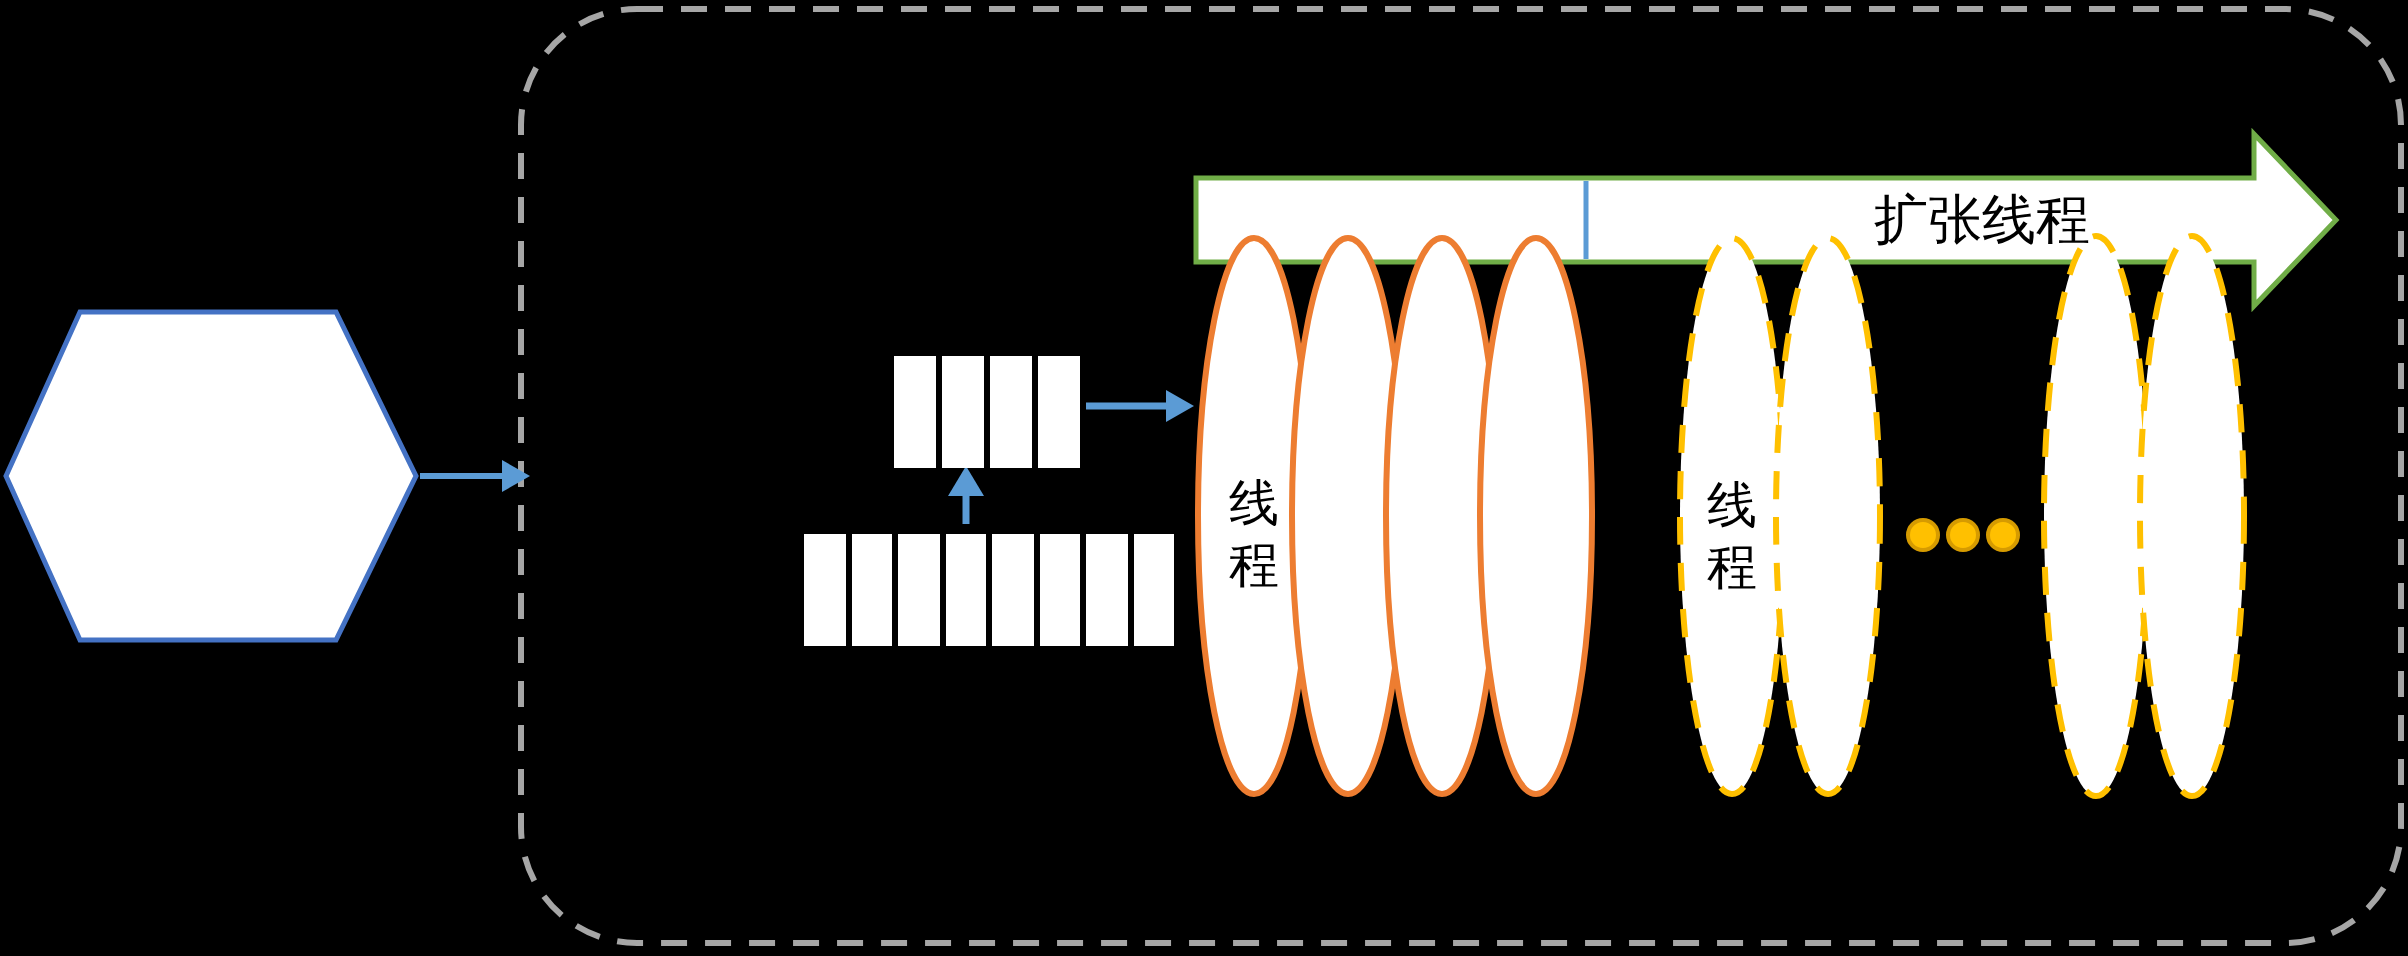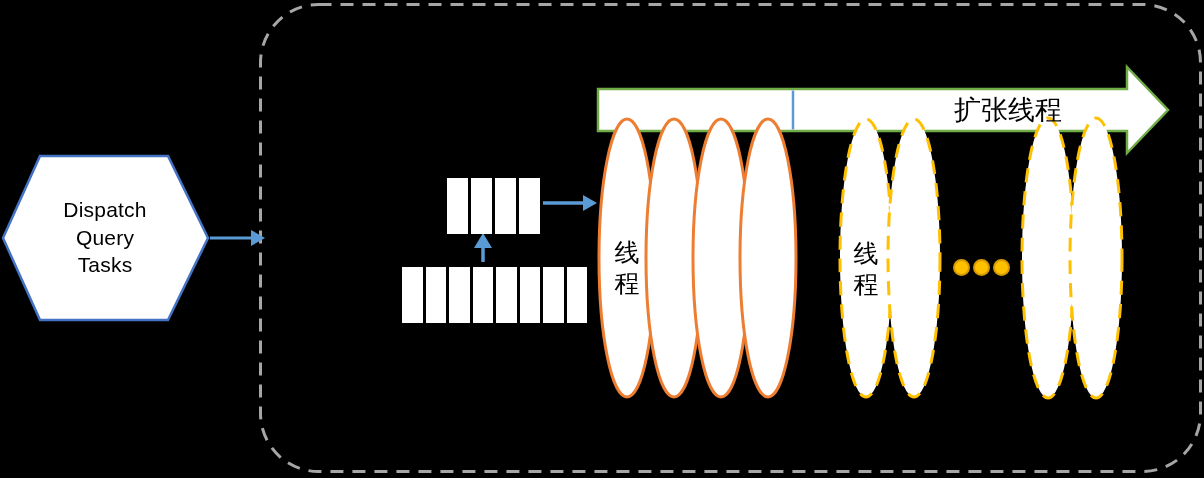--- a/index.html
+++ b/index.html
@@ -24,22 +24,22 @@
   .qcell{flex:1 1 0;background:var(--fill-white,#fff);}
 
   .vlabel{
     width:28px;font-size:25px;line-height:31px;
     word-break:break-all;text-align:center;font-weight:400;margin-top:14px;
   }
   .vlabel-active{left:613px;top:223px;}
   .vlabel-expand{left:852px;top:224px;}
 
   .banner-label{
-    left:900px;top:95px;width:162px;height:30px;
-    text-align:right;font-size:27px;line-height:30px;
+    left:937px;top:95px;width:162px;height:30px;
+    text-align:left;font-size:27px;line-height:30px;
   }
 
   .dots{position:absolute;left:953px;top:259px;display:flex;gap:3px;}
   .dot{
     width:13px;height:13px;border-radius:50%;
     background:var(--expansion-thread-yellow,#ffc000);
     border:2px solid #d69b00;
   }
 </style>
 </head>
@@ -83,23 +83,20 @@
       <ellipse cx="866" cy="258" rx="26" ry="139" style="fill:var(--fill-white,#fff);stroke:var(--expansion-thread-yellow,#ffc000);stroke-width:3;stroke-dasharray:14 9"></ellipse>
       <ellipse cx="914" cy="258" rx="26" ry="139" style="fill:var(--fill-white,#fff);stroke:var(--expansion-thread-yellow,#ffc000);stroke-width:3;stroke-dasharray:14 9"></ellipse>
     </g>
 
     <g>
       <ellipse cx="1048" cy="258" rx="26" ry="140" style="fill:var(--fill-white,#fff);stroke:var(--expansion-thread-yellow,#ffc000);stroke-width:3;stroke-dasharray:14 9"></ellipse>
       <ellipse cx="1096" cy="258" rx="26" ry="140" style="fill:var(--fill-white,#fff);stroke:var(--expansion-thread-yellow,#ffc000);stroke-width:3;stroke-dasharray:14 9"></ellipse>
     </g>
   </svg>
 
-  <div class="overlay hex-label">Dispatch
-Query
-Tasks</div>
 
   <div class="queue queue-top">
     <div class="qcell"></div>
   <div class="qcell"></div>
       <div class="qcell"></div>
       <div class="qcell"></div>
     </div>
 
   <div class="queue queue-bottom">
     <div class="qcell"></div>

